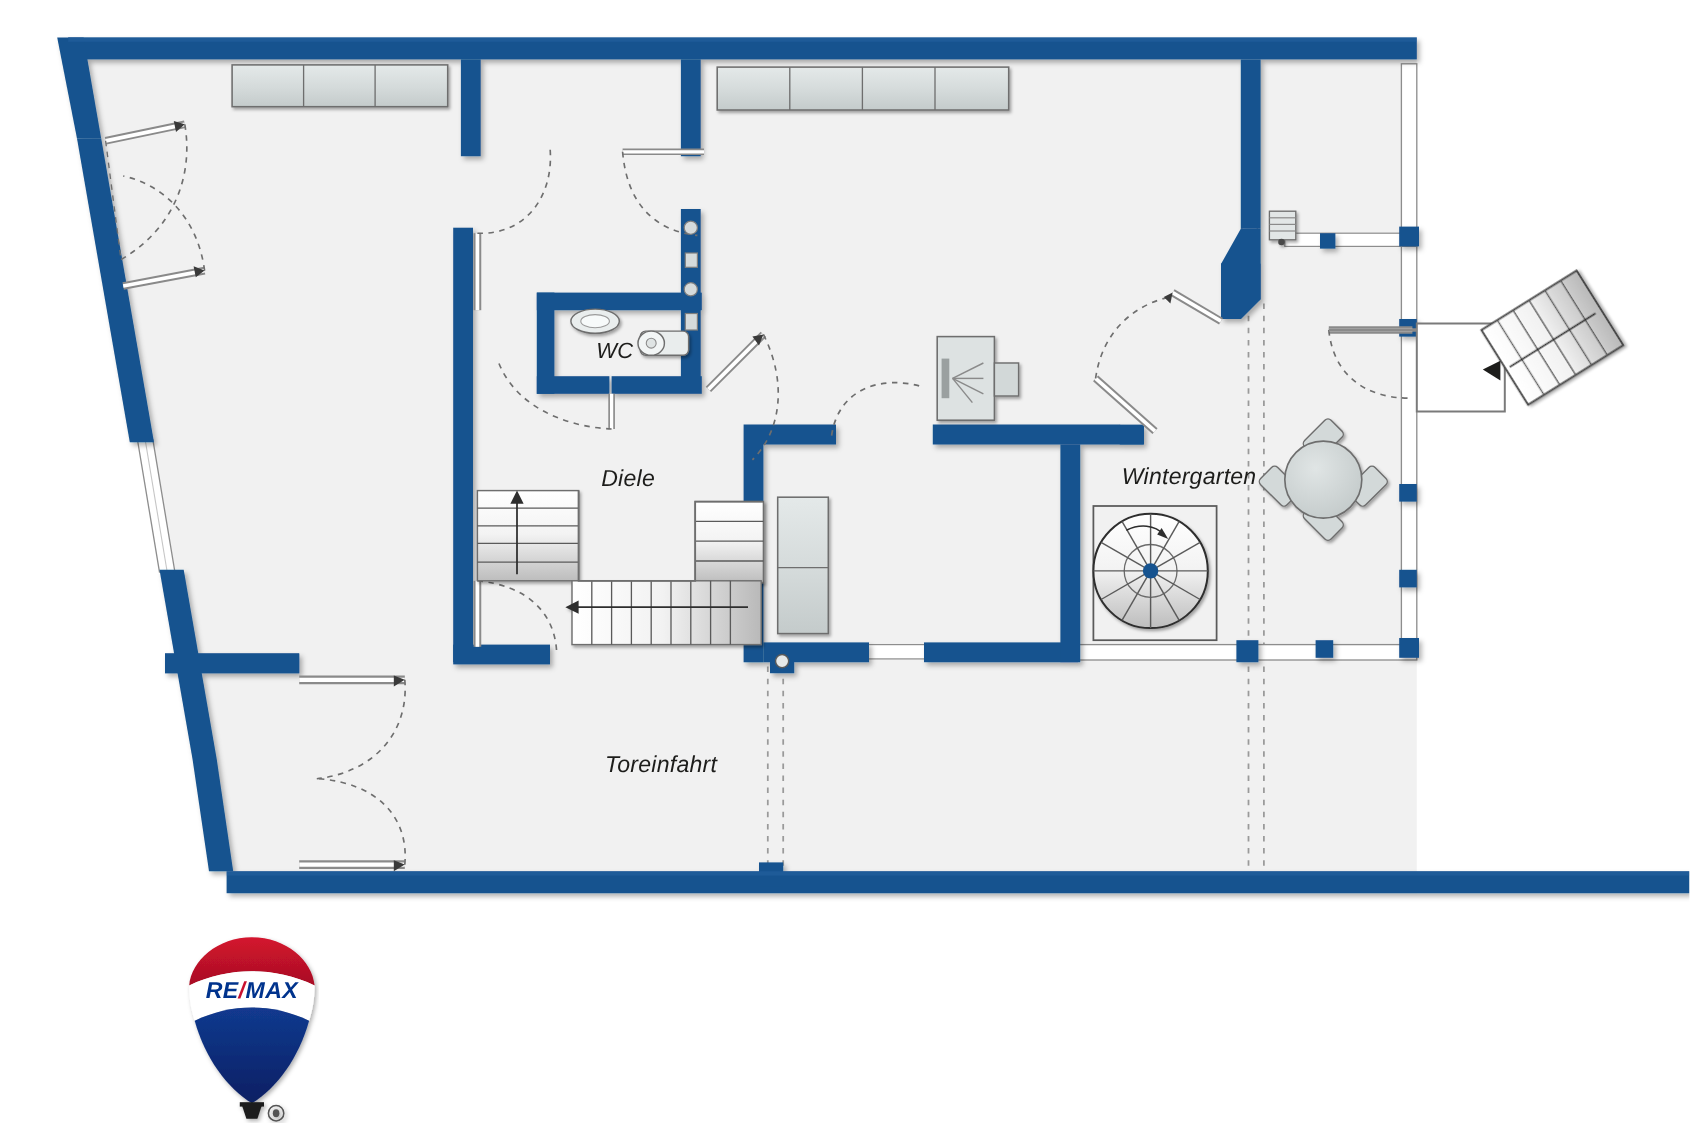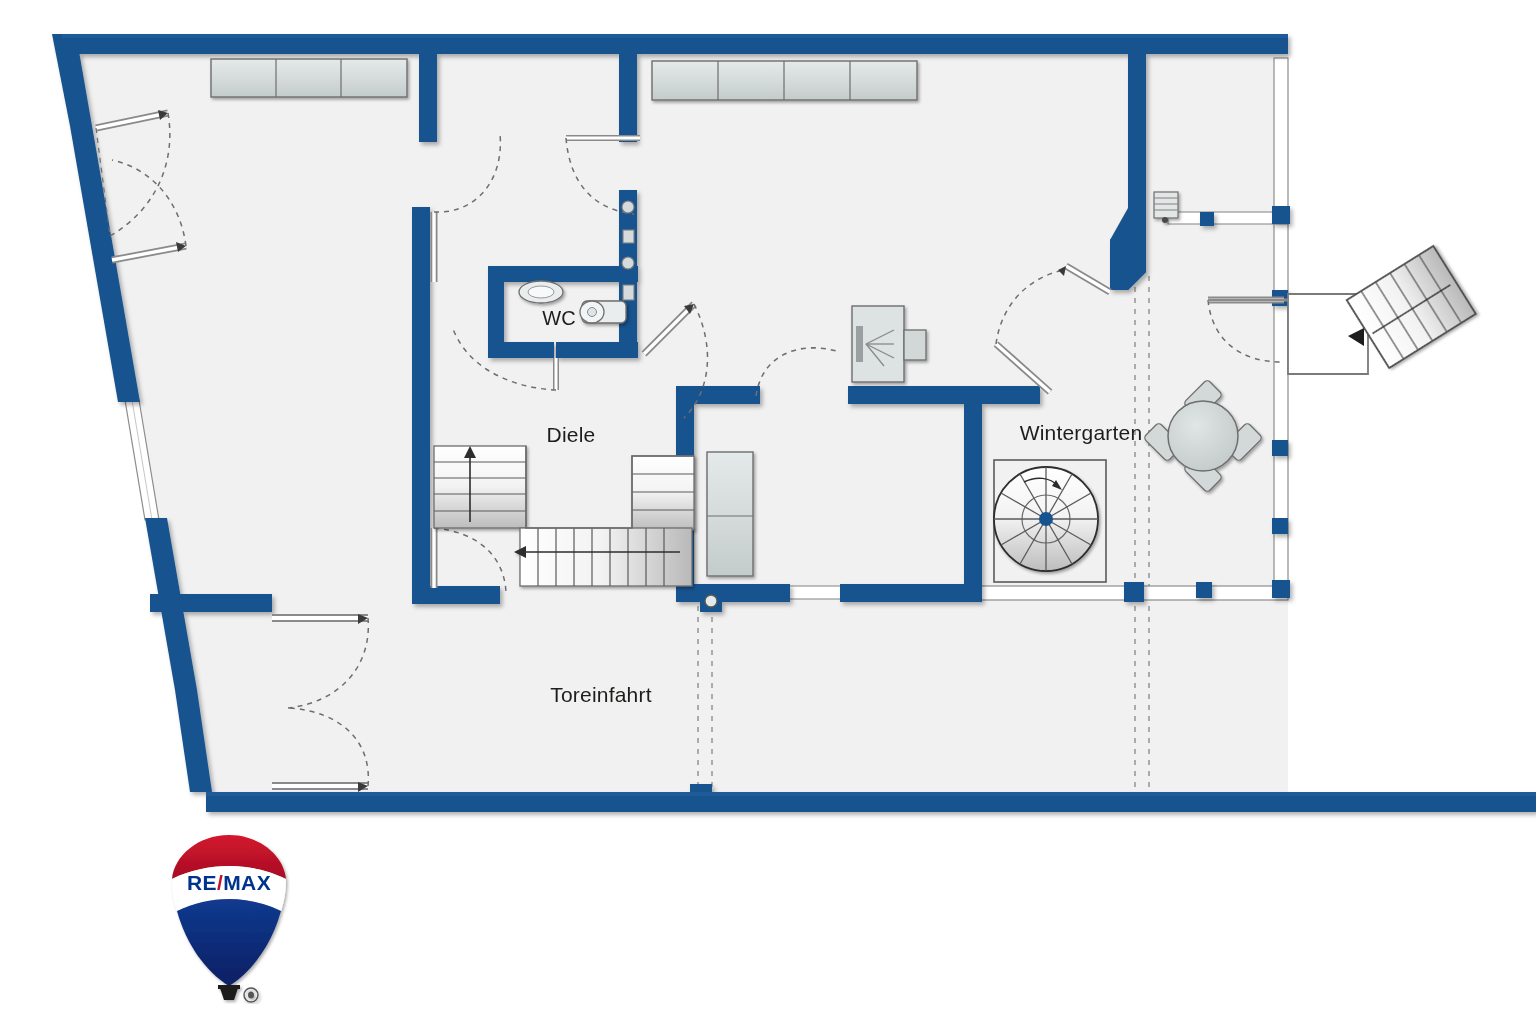--- a/index.html
+++ b/index.html
@@ -12,20 +12,21 @@
     width: 1536px;
     height: 1035px;
     overflow: hidden;
     font-family: "Liberation Sans", sans-serif;
   }
   #plan-root {
     position: relative;
     width: 1536px;
     height: 1035px;
     background: #ffffff;
+    font-style: italic;
   }
   #floorplan-svg {
     position: absolute;
     left: 0;
     top: 0;
     width: 1536px;
     height: 1035px;
     display: block;
   }
   .room-label {
@@ -36,21 +37,21 @@
     dominant-baseline: middle;
     letter-spacing: 0.2px;
   }
   .room-label.small {
     font-size: 20px;
   }
   
   #remax-logo {
     position: absolute;
     left: 168px;
-    top: 832px;
+    top: 849px;
     width: 122px;
     height: 172px;
   }
   #remax-logo svg { display: block; width: 122px; height: 172px; }
   .logo-text {
     font-family: "Liberation Sans", sans-serif;
     font-weight: bold;
     font-size: 21px;
     letter-spacing: 0.4px;
   }

